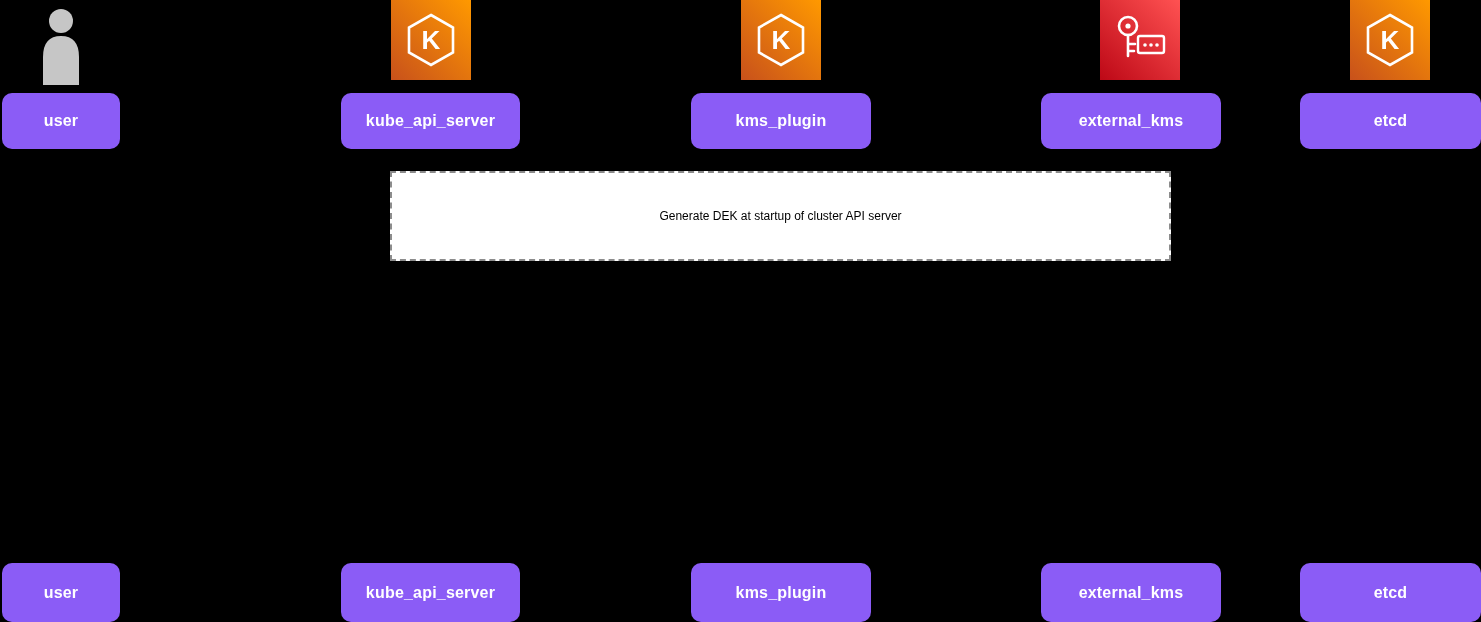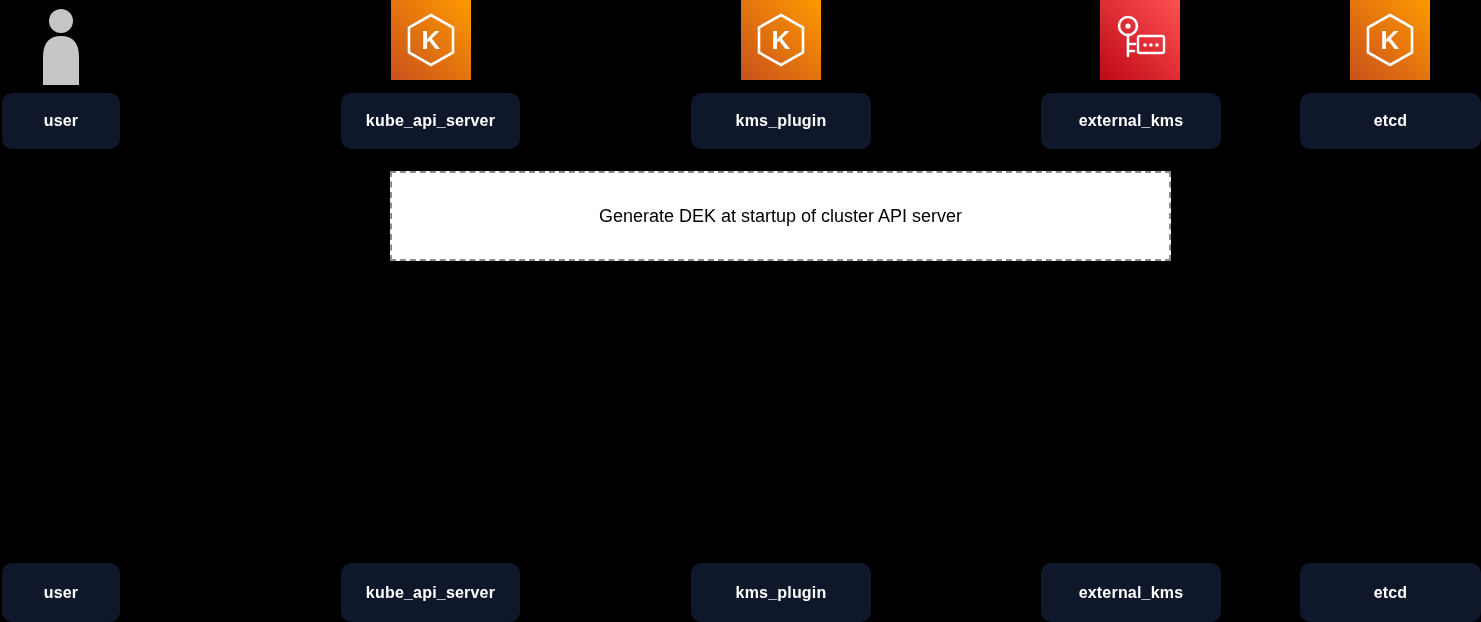--- a/index.html
+++ b/index.html
@@ -1,32 +1,32 @@
 <!DOCTYPE html>
 <html><head>
 <meta charset="utf-8">
 <style>
   html,body{margin:0;padding:0;background:#000;}
   .stage{
     position:relative;width:1481px;height:622px;background:#000;
     overflow:hidden;font-family:"Liberation Sans",sans-serif;
   }
   .pbox{
-    position:absolute;height:56px;background:#0f172a;border-radius:10px;
+    position:absolute;height:56px;background:#8b5cf6;border-radius:10px;
     color:#fff;display:flex;align-items:center;justify-content:center;
     font-size:16px;font-weight:600;letter-spacing:.2px;box-sizing:border-box;
   }
   .pbox.top{top:93px;}
   .pbox.bottom{top:563px;height:59px;}
   .icon{position:absolute;display:block;}
   .note{
     position:absolute;left:390px;top:171px;width:781px;height:90px;
     background:#ffffff;border:2px dashed #8c8c8c;box-sizing:border-box;
     display:flex;align-items:center;justify-content:center;
-    color:#000;font-size:18px;
+    color:#000;font-size:12px;
   }
 </style>
 </head>
 <body>
 
 <div class="stage">
 
   <svg class="icon" style="left:38px;top:8px" width="46" height="78" viewBox="0 0 46 78">
     <circle cx="23" cy="13" r="12" fill="#c6c6c6"></circle>
     <path d="M5,77 L5,49 Q5,28 23,28 Q41,28 41,49 L41,77 Z" fill="#c6c6c6"></path>

